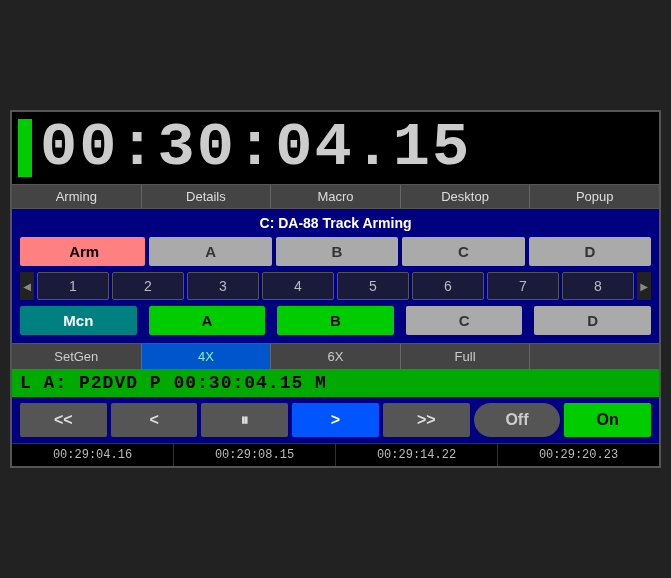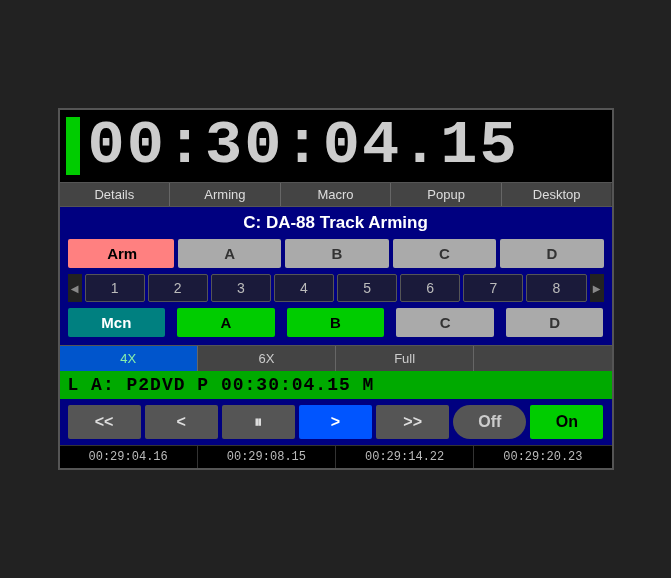--- a/index.html
+++ b/index.html
@@ -6,21 +6,21 @@
     body {
       background: #222;
       display: flex;
       justify-content: center;
       align-items: center;
       width: 671px;
       height: 578px;
       font-family: Arial, sans-serif;
     }
     .device {
-      width: 556px;
+      width: 651px;
       background: #000;
       border: 2px solid #555;
     }
     
     .timecode-bar {
       background: #000;
       display: flex;
       align-items: center;
       padding: 4px 6px;
       height: 72px;
@@ -59,21 +59,21 @@
     }
     .tab:last-child { border-right: none; }
     
     .main-content {
       background: #000080;
       padding: 6px 8px;
     }
     
     .section-title {
       color: #fff;
-      font-size: 17px;
+      font-size: 14px;
       font-weight: bold;
       text-align: center;
       margin-bottom: 6px;
     }
     
     .arm-row {
       display: flex;
       gap: 4px;
       margin-bottom: 6px;
     }
@@ -232,25 +232,25 @@
 <body>
 
 <div class="device">
 
   <div class="timecode-bar">
     <div class="timecode-indicator"></div>
     <div class="timecode-text">00:30:04.15</div>
   </div>
 
   <div class="tab-bar">
+    <div class="tab">Arming</div>
     <div class="tab">Details</div>
-    <div class="tab">Arming</div>
     <div class="tab">Macro</div>
+    <div class="tab">Desktop</div>
     <div class="tab">Popup</div>
-    <div class="tab">Desktop</div>
   </div>
 
   <div class="main-content">
 
     <div class="section-title">C: DA-88  Track Arming</div>
 
     <div class="arm-row">
       <button class="arm-btn btn-arm">Arm</button>
       <button class="arm-btn btn-gray">A</button>
       <button class="arm-btn btn-gray">B</button>
@@ -278,20 +278,21 @@
         <button class="arm-btn btn-green">A</button>
         <button class="arm-btn btn-green">B</button>
         <button class="arm-btn btn-gray">C</button>
         <button class="arm-btn btn-gray">D</button>
       </div>
     </div>
 
   </div>
 
   <div class="speed-row">
+    <div class="speed-btn">SetGen</div>
     <div class="speed-btn active">4X</div>
     <div class="speed-btn">6X</div>
     <div class="speed-btn">Full</div>
     <div class="speed-btn"></div>
   </div>
 
   <div class="status-bar">
     <span class="status-left">L  A: P2DVD  P     00:30:04.15  M</span>
   </div>
 

